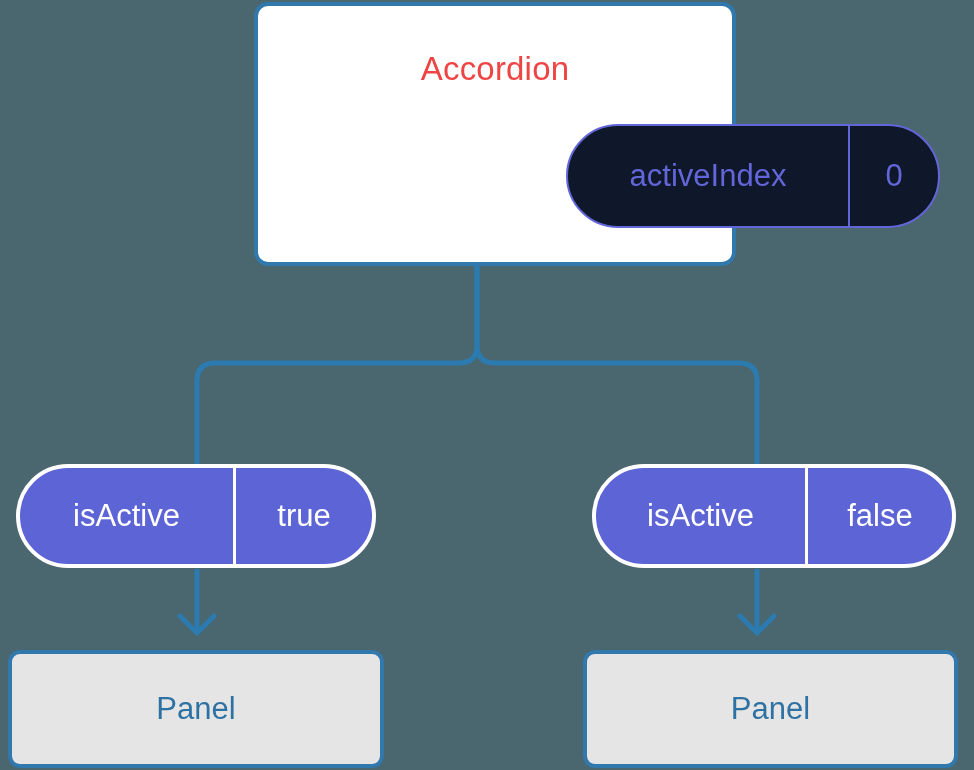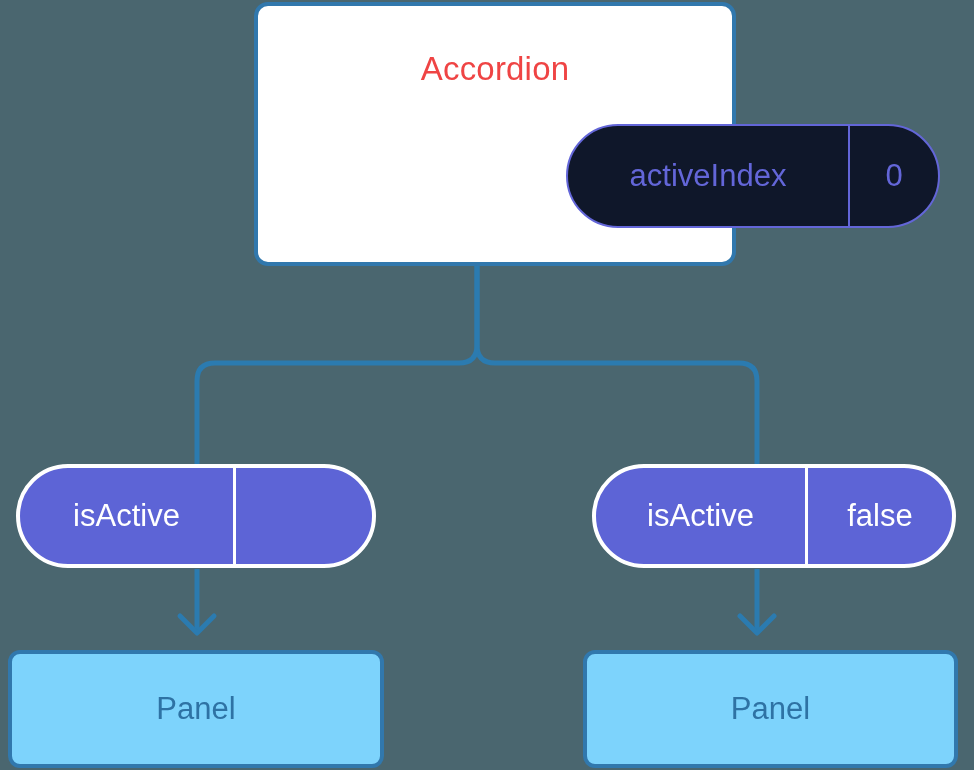--- a/index.html
+++ b/index.html
@@ -125,21 +125,21 @@
     width: 364px;
     height: 104px;
     font-size: 31px;
   }
   #pill-right .pill-key { width: 212px; }
   #pill-right .pill-val { width: 144px; }
 
   
   .panel-box {
     position: absolute;
-    background: #7dd3fc;
+    background: #e5e5e5;
     border: 4px solid #3178ad;
     border-radius: 12px;
     box-sizing: border-box;
     display: flex;
     align-items: center;
     justify-content: center;
   }
   .panel-box .panel-label {
     color: #2e72a4;
     font-size: 31px;
@@ -183,20 +183,21 @@
   <div class="card" id="accordion-card">
     <div id="accordion-title">Accordion</div>
     <div class="pill outline" id="state-pill">
       <div class="pill-key">activeIndex</div>
       <div class="pill-val">0</div>
     </div>
   </div>
 
   <div class="pill filled" id="pill-left">
     <div class="pill-key">isActive</div>
+    <div class="pill-val">true</div>
   </div>
 
   <div class="pill filled" id="pill-right">
     <div class="pill-key">isActive</div>
     <div class="pill-val">false</div>
   </div>
 
   <div class="panel-box" id="panel-left">
     <span class="panel-label">Panel</span>
   </div>

